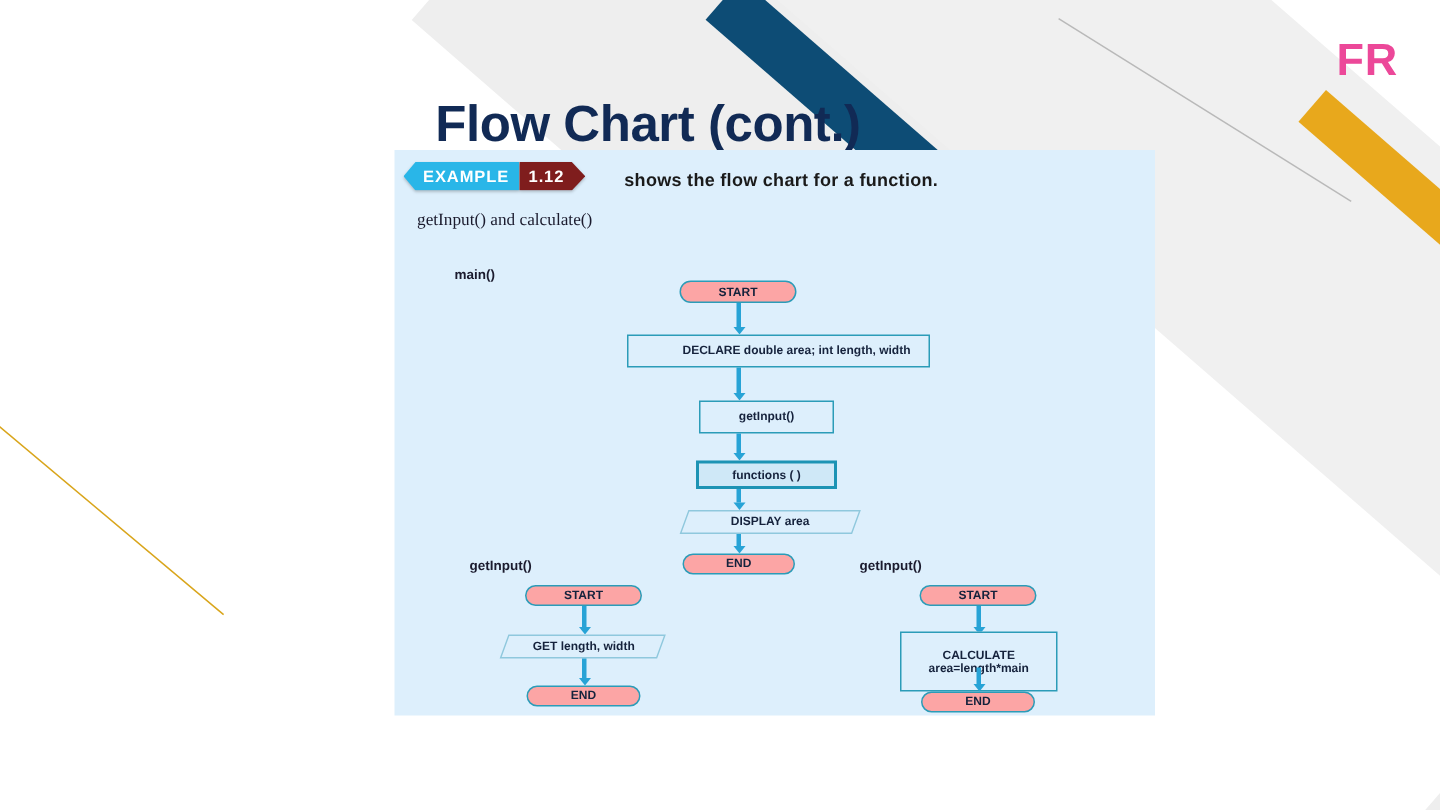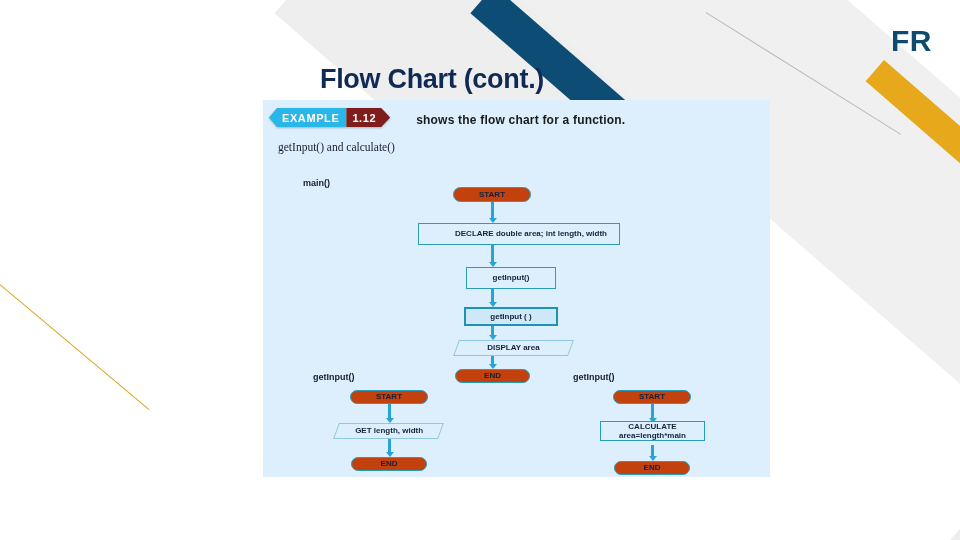--- a/index.html
+++ b/index.html
@@ -67,30 +67,30 @@
     width:360px;height:330px;
     background:#ffffff;
     top:210px;left:760px;
     transform:rotate(41deg);
     transform-origin:0 0;
   }
 
   
   .fr-mark{
     position:absolute;top:24px;right:28px;
-    font-size:30px;font-weight:bold;color:#0c4a6e;
+    font-size:30px;font-weight:bold;color:#ec4899;
     letter-spacing:0.5px;
     margin-left:17px;
   }
 
   
   .slide-title{
     position:absolute;top:64px;left:0;width:864px;
     text-align:center;
-    font-size:27px;font-weight:bold;color:#112a55;
+    font-size:34px;font-weight:bold;color:#112a55;
     letter-spacing:-0.3px;
   }
 
   
   .panel{
     position:absolute;left:263px;top:100px;
     width:507px;height:377px;
     background:#ddeffc;
   }
 
@@ -136,21 +136,21 @@
   .node{
     position:absolute;
     display:flex;align-items:center;justify-content:center;
     text-align:center;
     color:#15223c;
     font-size:8px;font-weight:bold;
     line-height:1.15;
     box-sizing:border-box;
   }
   .terminal{
-    border:1.3px solid #2b9cb8;border-radius:11px;background:#c2410c;
+    border:1.3px solid #2b9cb8;border-radius:11px;background:#fca5a5;
   }
   .process{
     border:1.3px solid #2b9cb8;background:#ddeffc;
   }
   .process-hl{
     border:2.4px solid #1c93b4;background:#cfe8f7;
   }
   .io{
     border:1px solid #8fc8dd;background:#ddeffc;
     transform:skewX(-20deg);
@@ -217,21 +217,21 @@
         <div class="head"></div>
     </div>
 
     <div class="node process" style="left:203px;top:167px;width:90px;height:22px;">getInput()</div>
 
     <div class="arrow" style="left:225px;top:189px;">
       <div class="shaft" style="height:13px;"></div>
         <div class="head"></div>
     </div>
 
-    <div class="node process-hl" style="left:201px;top:207px;width:94px;height:19px;">getInput ( )</div>
+    <div class="node process-hl" style="left:201px;top:207px;width:94px;height:19px;">functions ( )</div>
 
     <div class="arrow" style="left:225px;top:226px;">
       <div class="shaft" style="height:9px;"></div>
         <div class="head"></div>
     </div>
 
     <div class="node io" style="left:193px;top:240px;width:115px;height:16px;">
       <span>DISPLAY  area</span>
     </div>
 
@@ -260,21 +260,21 @@
 
     <div class="node terminal" style="left:88px;top:357px;width:76px;height:14px;">END</div>
 
     <div class="node terminal" style="left:350px;top:290px;width:78px;height:14px;">START</div>
 
     <div class="arrow" style="left:385px;top:304px;">
       <div class="shaft" style="height:14px;"></div>
         <div class="head"></div>
     </div>
 
-    <div class="node process" style="left:337px;top:321px;width:105px;height:20px;flex-direction:column;justify-content:space-between;">
+    <div class="node process" style="left:337px;top:321px;width:105px;height:40px;flex-direction:column;">
       <div>CALCULATE</div>
       <div>area=length*main</div>
     </div>
 
     <div class="arrow" style="left:385px;top:345px;">
       <div class="shaft" style="height:11px;"></div>
         <div class="head"></div>
     </div>
 
     <div class="node terminal" style="left:351px;top:361px;width:76px;height:14px;">END</div>

